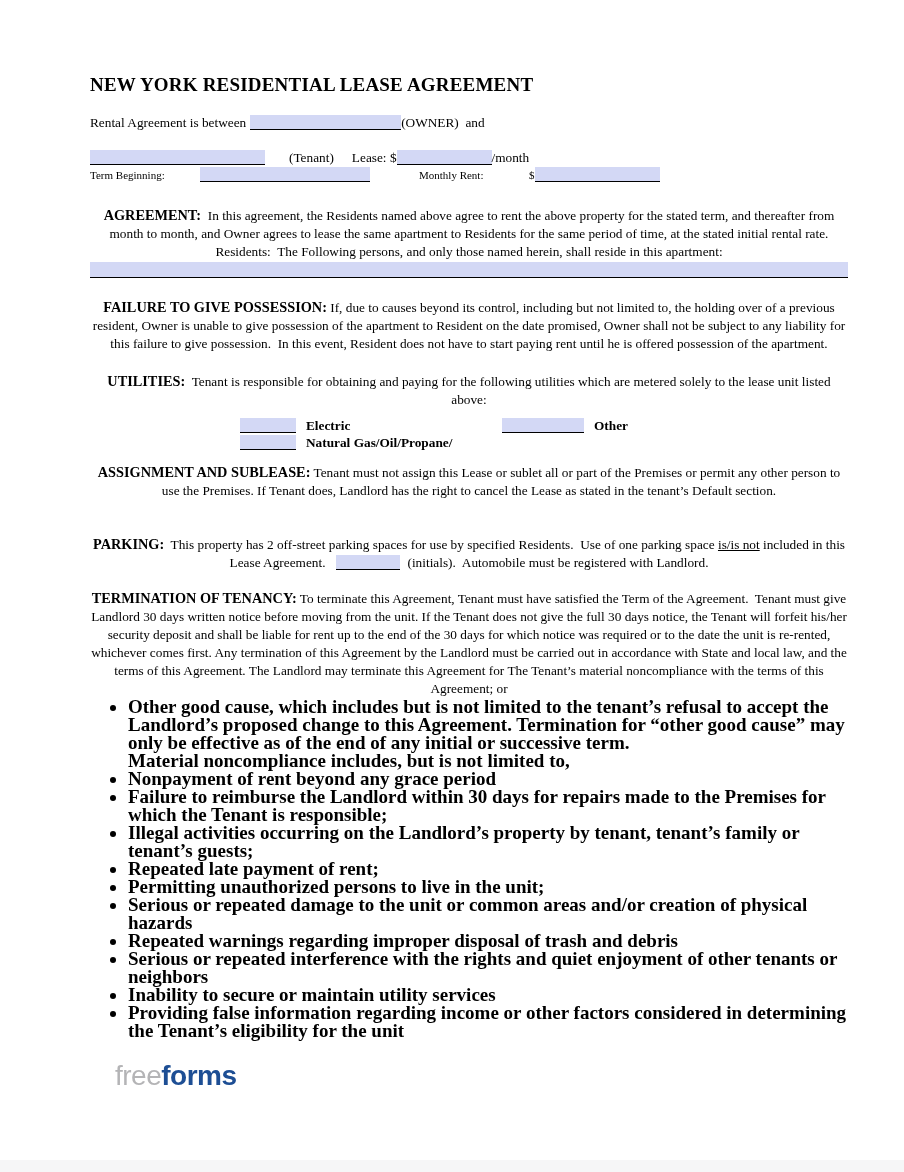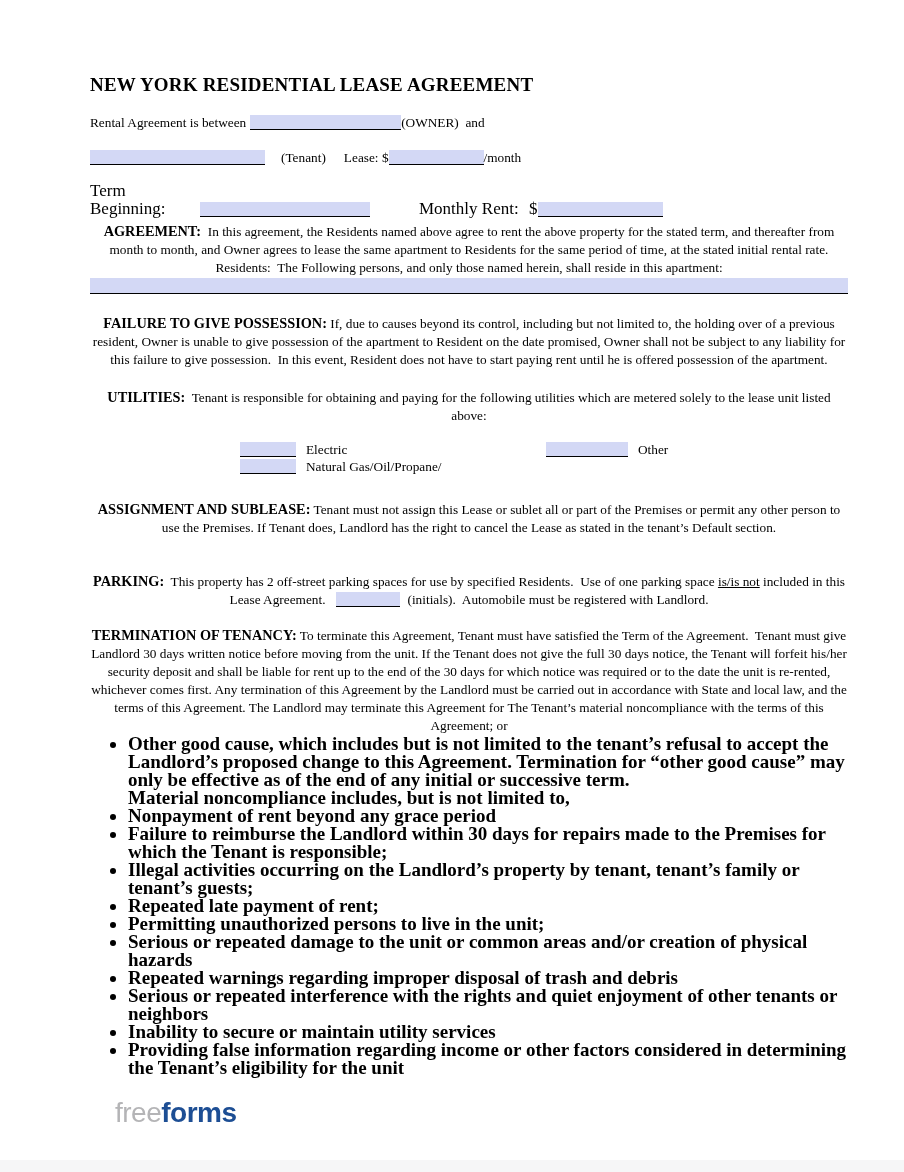--- a/index.html
+++ b/index.html
@@ -30,38 +30,38 @@
   .f-apt{width:132px;}
   .f-owner{width:151px;margin-right:0;}
   .f-tenant{width:175px;margin-left:0;}
   .f-rent{width:95px;margin:0;}
   .f-term{width:170px;margin-left:0;}
   .f-money{width:125px;margin:0;}
   .f-util{width:56px;margin-left:0;}
   .f-other{width:82px;margin-left:0;}
   .f-initials{width:64px;}
   .rent-label{margin-left:18px;}
-  .tenant-label{margin-left:12px;}
-  .terms{margin-top:16px;font-size:17px;}
+  .tenant-label{margin-left:20px;}
+  .terms{font-size:11px;}
   .term-row{height:18px;line-height:18px;}
   .term-label{display:inline-block;width:110px;}
   .term-right-label{display:inline-block;width:110px;margin-left:45px;}
   .due-note{margin-left:10px;white-space:pre;}
   .sec{font-size:13.3px;}
   .sec p{margin:0;line-height:18px;white-space:pre-wrap;text-align:center;}
   .sec-heading{font-size:14.3px;font-weight:bold;}
   .sec-agreement{margin-top:22px;}
   .residents-field{display:block;width:758px;height:15px;background:var(--field-fill);border-bottom:1px solid #000;margin-top:1px;}
   .sec-failure{margin-top:20px;}
   .sec-utilities{margin-top:19px;}
-  .util-rows{margin-top:16px;}
+  .util-rows{margin-top:8px;font-weight:bold;}
   .util-row{position:relative;height:17px;line-height:17px;padding-left:150px;}
   .util-label{margin-left:6px;}
-  .util-other{position:absolute;left:456px;top:0;}
-  .sec-assignment{margin-top:25px;}
+  .util-other{position:absolute;left:412px;top:0;}
+  .sec-assignment{margin-top:12px;}
   .sec-parking{margin-top:35px;}
   .sec-termination{margin-top:17px;}
   .u{text-decoration:underline;}
   ul.bullets{margin:0;padding:0 0 0 38px;list-style:disc;}
   ul.bullets li{
     font-size:19px;font-weight:bold;line-height:18px;
   }
   .bullet-note{font-weight:bold;}
   .logo{
     margin:20px 0 0 25px;

